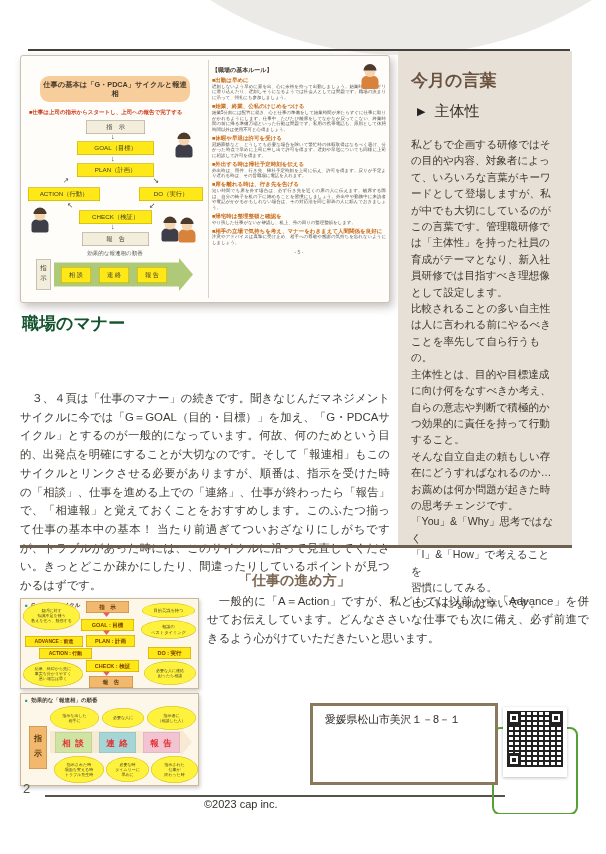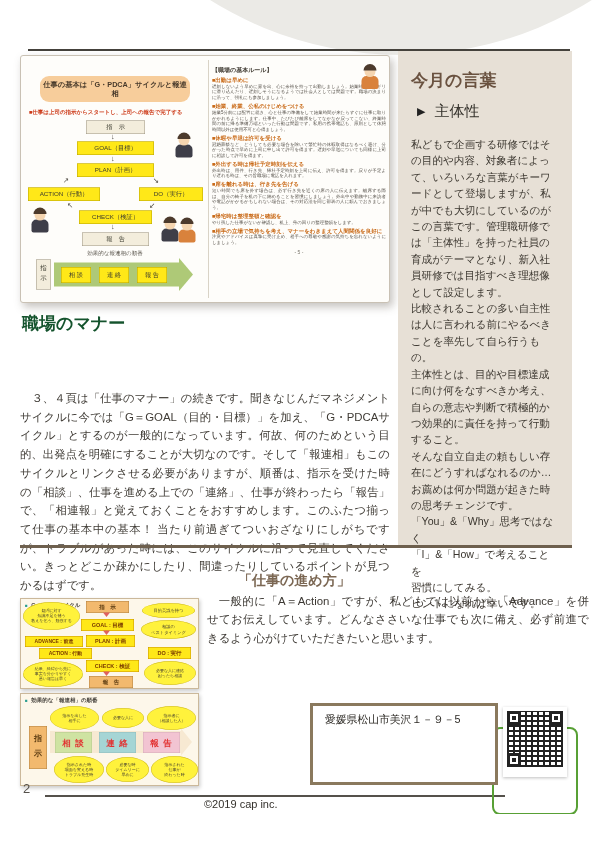--- a/index.html
+++ b/index.html
@@ -308,30 +308,30 @@
 仕事が
 終わった時</div>
     </div>
   </div>
 
   <div class="seminar-body">
     <p>　一般的に「A＝Action」ですが、私どもでは以前から「Advance」を併せてお伝えしています。どんなささいな仕事でも次に備え、必ず前進できるよう心がけていただきたいと思います。</p>
   </div>
 
   <div class="contact">
-    <div>愛媛県松山市美沢１－９－5</div>
+    <div>愛媛県松山市美沢１－8－１</div>
   </div>
 
   <div class="qr-frame"></div>
   <div class="qr-card">
     <div class="qr">
       <div class="finder f1"></div>
       <div class="finder f2"></div>
       <div class="finder f3"></div>
     </div>
   </div>
 
   <div class="pagenum">2</div>
   <div class="footer-rule"></div>
-  <div class="copyright">©2019 cap inc.</div>
+  <div class="copyright">©2023 cap inc.</div>
   <div class="volume">Vol.3</div>
 
 </div>
 
 </body></html>

